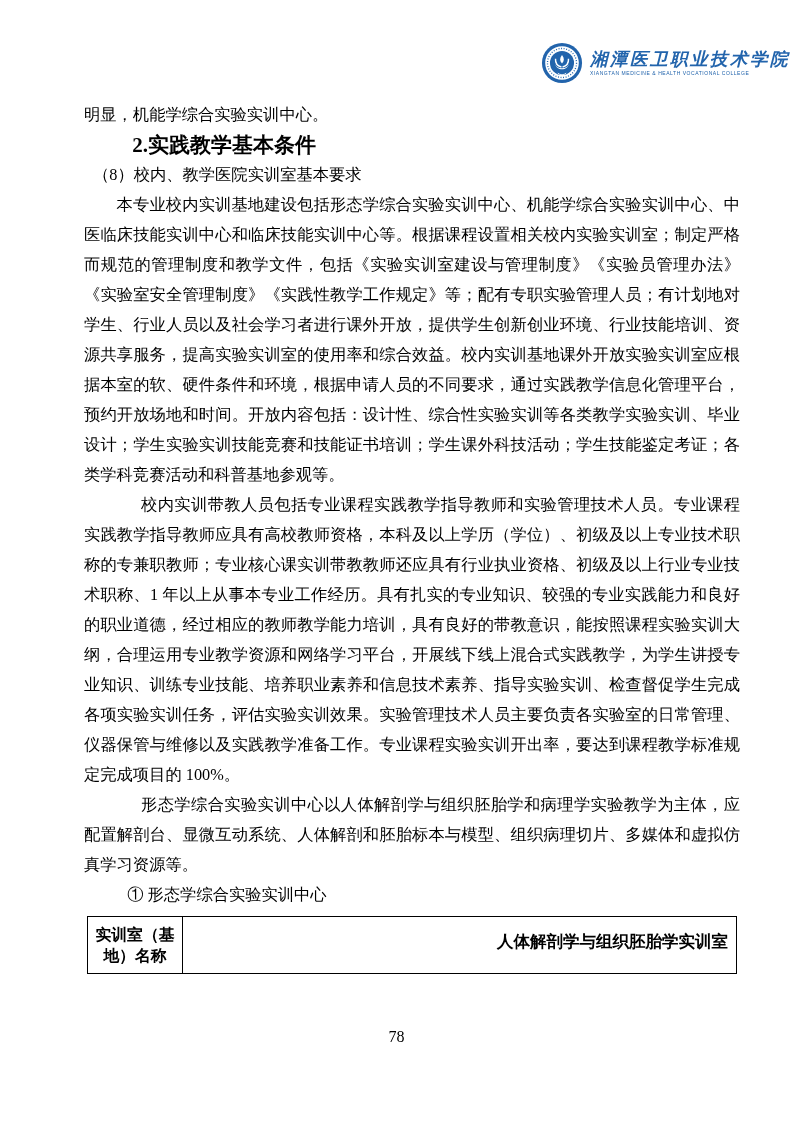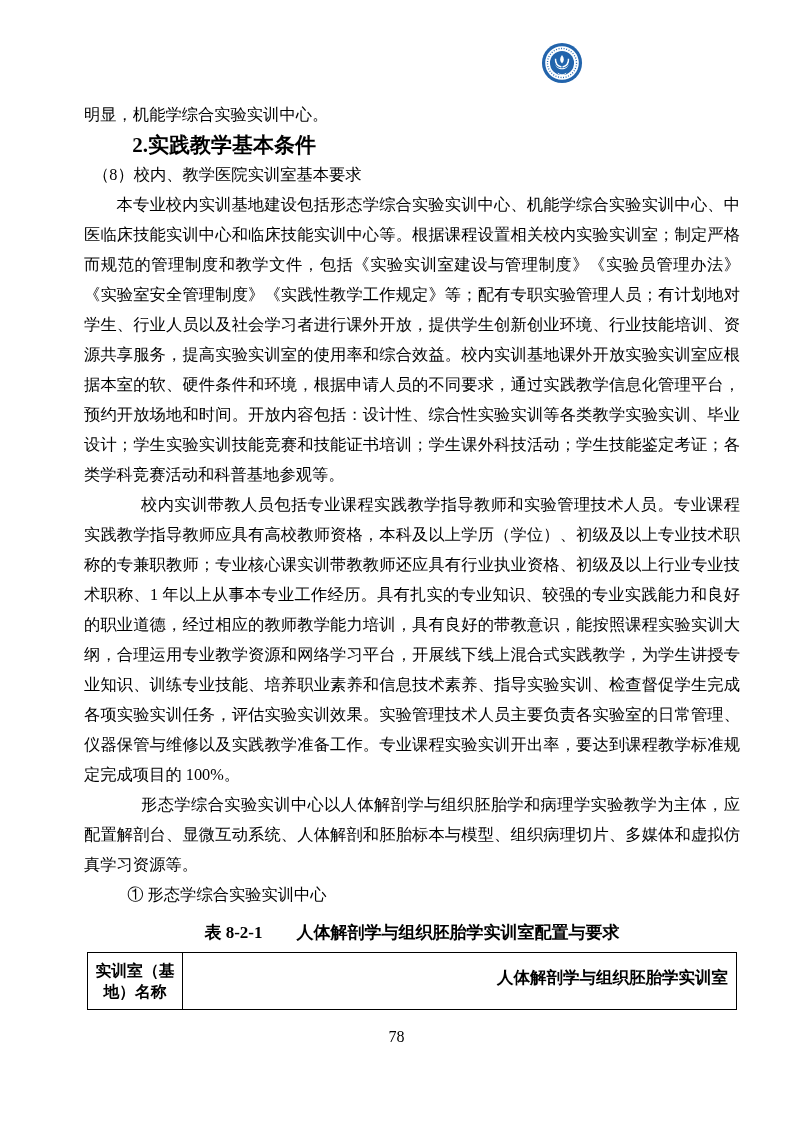--- a/index.html
+++ b/index.html
@@ -89,38 +89,41 @@
       <circle cx="22" cy="22" r="21" fill="#2264ac"></circle>
       <circle cx="22" cy="22" r="17.6" fill="#ffffff"></circle>
       <circle cx="22" cy="22" r="15.2" fill="none" stroke="#2264ac" stroke-width="1.4" stroke-dasharray="1 1.7"></circle>
       <circle cx="22" cy="22" r="12.6" fill="#2264ac"></circle>
       <path d="M22 13.6 c-2.6 3.2 -2.6 6.2 0 8.8 c2.6 -2.6 2.6 -5.6 0 -8.8 z" fill="#ffffff"></path>
       <path d="M15.2 17.6 c-0.3 4.4 2.4 7.6 6.2 8.6" fill="none" stroke="#ffffff" stroke-width="1.5"></path>
       <path d="M28.8 17.6 c0.3 4.4 -2.4 7.6 -6.2 8.6" fill="none" stroke="#ffffff" stroke-width="1.5"></path>
       <path d="M14.8 23 c1.8 6 12.6 6 14.4 0 c-1.6 7.4 -12.8 7.4 -14.4 0 z" fill="#ffffff"></path>
       <path d="M17.6 32.6 a6.6 6.6 0 0 0 8.8 0" fill="none" stroke="#ffffff" stroke-width="0.9"></path>
     </svg>
+    <div class="logo-text">
+      <div class="logo-zh">湘潭医卫职业技术学院</div>
+      <div class="logo-en">XIANGTAN MEDICINE &amp; HEALTH VOCATIONAL COLLEGE</div>
+    </div>
   </header>
 
   <main class="content">
     <p class="txt intro">明显，机能学综合实验实训中心。</p>
 
     <h2 class="h2">2.实践教学基本条件</h2>
 
     <p class="txt sub">（8）校内、教学医院实训室基本要求</p>
 
     <p class="txt para ind2">本专业校内实训基地建设包括形态学综合实验实训中心、机能学综合实验实训中心、中医临床技能实训中心和临床技能实训中心等。根据课程设置相关校内实验实训室；制定严格而规范的管理制度和教学文件，包括《实验实训室建设与管理制度》《实验员管理办法》《实验室安全管理制度》《实践性教学工作规定》等；配有专职实验管理人员；有计划地对学生、行业人员以及社会学习者进行课外开放，提供学生创新创业环境、行业技能培训、资源共享服务，提高实验实训室的使用率和综合效益。校内实训基地课外开放实验实训室应根据本室的软、硬件条件和环境，根据申请人员的不同要求，通过实践教学信息化管理平台，预约开放场地和时间。开放内容包括：设计性、综合性实验实训等各类教学实验实训、毕业设计；学生实验实训技能竞赛和技能证书培训；学生课外科技活动；学生技能鉴定考证；各类学科竞赛活动和科普基地参观等。</p>
 
     <p class="txt para ind35">校内实训带教人员包括专业课程实践教学指导教师和实验管理技术人员。专业课程实践教学指导教师应具有高校教师资格，本科及以上学历（学位）、初级及以上专业技术职称的专兼职教师；专业核心课实训带教教师还应具有行业执业资格、初级及以上行业专业技术职称、1 年以上从事本专业工作经历。具有扎实的专业知识、较强的专业实践能力和良好的职业道德，经过相应的教师教学能力培训，具有良好的带教意识，能按照课程实验实训大纲，合理运用专业教学资源和网络学习平台，开展线下线上混合式实践教学，为学生讲授专业知识、训练专业技能、培养职业素养和信息技术素养、指导实验实训、检查督促学生完成各项实验实训任务，评估实验实训效果。实验管理技术人员主要负责各实验室的日常管理、仪器保管与维修以及实践教学准备工作。专业课程实验实训开出率，要达到课程教学标准规定完成项目的 100%。</p>
 
     <p class="txt ind35">形态学综合实验实训中心以人体解剖学与组织胚胎学和病理学实验教学为主体，应配置解剖台、显微互动系统、人体解剖和胚胎标本与模型、组织病理切片、多媒体和虚拟仿真学习资源等。</p>
 
     <p class="txt item">① 形态学综合实验实训中心</p>
 
-    <div class="caption">表 8-2-1　　人体解剖学与组织胚胎学实训室配置与要求</div>
 
     <table class="cfg">
       <tbody>
         <tr>
           <td class="cell-label">实训室（基地）名称</td>
           <td class="cell-value">人体解剖学与组织胚胎学实训室</td>
         </tr>
       </tbody>
     </table>
   </main>

